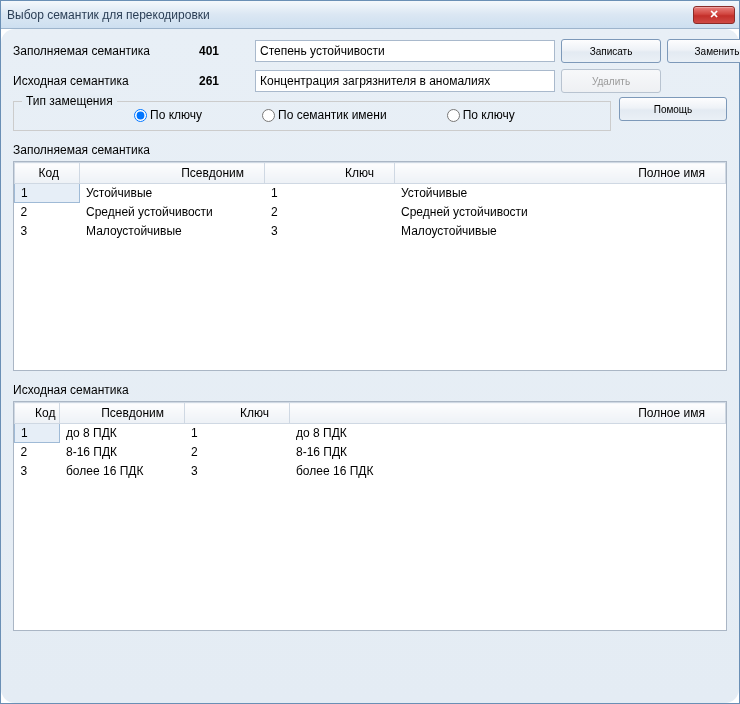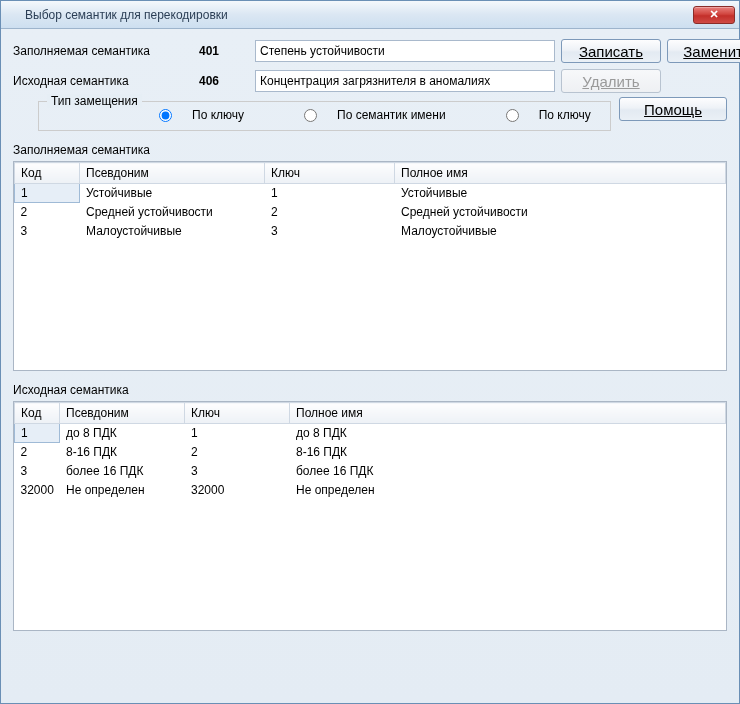--- a/index.html
+++ b/index.html
@@ -17,21 +17,21 @@
     background: #fff;
     display: flex;
     flex-direction: column;
   }
   .titlebar {
     height: 28px;
     background: linear-gradient(to bottom, #f4f8fc 0%, #dbe7f3 50%, #cddff0 100%);
     border-bottom: 1px solid #9db4cc;
     display: flex;
     align-items: center;
-    padding: 0 4px 0 24px;
+    padding: 0 4px 0 6px;
   }
   .titlebar-title {
     flex: 1;
     color: #2b3e55;
     font-size: 12px;
   }
   .close-btn {
     width: 42px;
     height: 18px;
     background: linear-gradient(to bottom, #e9817d 0%, #d1453f 45%, #c32f2a 55%, #cf4a45 100%);
@@ -44,20 +44,21 @@
     font-weight: bold;
     cursor: pointer;
     box-shadow: inset 0 1px 0 rgba(255,255,255,0.3);
   }
   .body {
     flex: 1;
     padding: 10px 12px 12px 12px;
     display: flex;
     flex-direction: column;
     background: linear-gradient(to bottom, #e8eff6 0%, #e4ecf4 100%);
+    border-radius: 14px;
   }
   .top-form {
     display: grid;
     grid-template-columns: 180px 50px 300px 100px 100px;
     column-gap: 6px;
     row-gap: 6px;
     align-items: center;
   }
   .lbl { color: #000; }
   .val { color: #000; font-weight: bold; }
@@ -69,24 +70,23 @@
     font-family: inherit;
     font-size: 12px;
     width: 100%;
   }
   .btn {
     height: 24px;
     border: 1px solid #7d99b9;
     background: linear-gradient(to bottom, #fdfdfe 0%, #eef2f7 45%, #e3eaf2 55%, #eaf0f6 100%);
     border-radius: 3px;
     font-family: inherit;
-    font-size: 15px;
+    font-size: 10px;
     cursor: pointer;
     padding: 0 6px;
-    text-decoration: underline;
   }
   .btn:disabled {
     color: #9a9a9a;
     border-color: #b8c3d0;
     background: linear-gradient(to bottom, #f7f8fa, #eef0f3);
     cursor: default;
   }
   .btn-focused {
     border: 1px solid #3c7fb1;
     box-shadow: 0 0 0 1px #7cc1e8 inset, 0 0 3px rgba(60,127,177,0.6);
@@ -108,21 +108,21 @@
   }
   .radio-row {
     display: flex;
     align-items: center;
     gap: 60px;
     padding-left: 110px;
   }
   .radio-item {
     display: flex;
     align-items: center;
-    gap: 20px;
+    gap: 3px;
   }
   .radio-item input { margin: 0; }
   .section-label {
     margin-top: 12px;
     margin-bottom: 4px;
     font-size: 12px;
   }
   .grid-wrap {
     border: 1px solid #aab6c5;
     background: #fff;
@@ -132,43 +132,42 @@
   .grid-wrap.top { height: 210px; }
   .grid-wrap.bottom { height: 230px; }
   table.grid {
     border-collapse: collapse;
     width: 100%;
     table-layout: fixed;
   }
   table.grid th {
     background: linear-gradient(to bottom, #fdfdfe, #edf1f6);
     border: 1px solid #cfd8e3;
-    text-align: left;
+    text-align: right;
     font-weight: normal;
-    padding: 3px 6px;
+    padding: 3px 20px;
     font-size: 12px;
     height: 20px;
     margin-top: 24px;
   }
   table.grid td {
     padding: 2px 6px;
     font-size: 12px;
     border-right: 1px solid transparent;
     height: 19px;
   }
   table.grid tr.sel td:first-child {
     background: #e6eef7;
     border: 1px solid #9fbad6;
   }
   .fieldset-row {
     display: flex;
     align-items: flex-start;
     gap: 8px;
     margin-top: 4px;
-    margin-left: 25px;
   }
   .fieldset-container {
     flex: 1;
   }
 </style>
 </head>
 <body>
 
 <div class="window">
   <div class="titlebar">
@@ -179,21 +178,21 @@
   <div class="body">
 
     <div class="top-form">
       <div class="lbl">Заполняемая семантика</div>
       <div class="val">401</div>
       <input class="text-input" type="text" value="Степень устойчивости" style="">
       <button class="btn">Записать</button>
       <button class="btn">Заменить</button>
 
       <div class="lbl">Исходная семантика</div>
-      <div class="val">406</div>
+      <div class="val">261</div>
       <input class="text-input" type="text" value="Концентрация загрязнителя в аномалиях" style="">
       <button class="btn" disabled="">Удалить</button>
     </div>
 
     <div class="fieldset-row">
       <div class="fieldset-container">
         <div class="fieldset">
           <div class="fieldset-legend">Тип замещения</div>
           <div class="radio-row">
             <label class="radio-item">
@@ -283,24 +282,18 @@
             <td>8-16 ПДК</td>
             <td>2</td>
             <td>8-16 ПДК</td>
           </tr>
           <tr>
             <td>3</td>
             <td>более 16 ПДК</td>
             <td>3</td>
             <td>более 16 ПДК</td>
           </tr>
-          <tr>
-            <td>32000</td>
-            <td>Не определен</td>
-            <td>32000</td>
-            <td>Не определен</td>
-          </tr>
         </tbody>
       </table>
     </div>
 
   </div>
 </div>
 
 </body></html>

